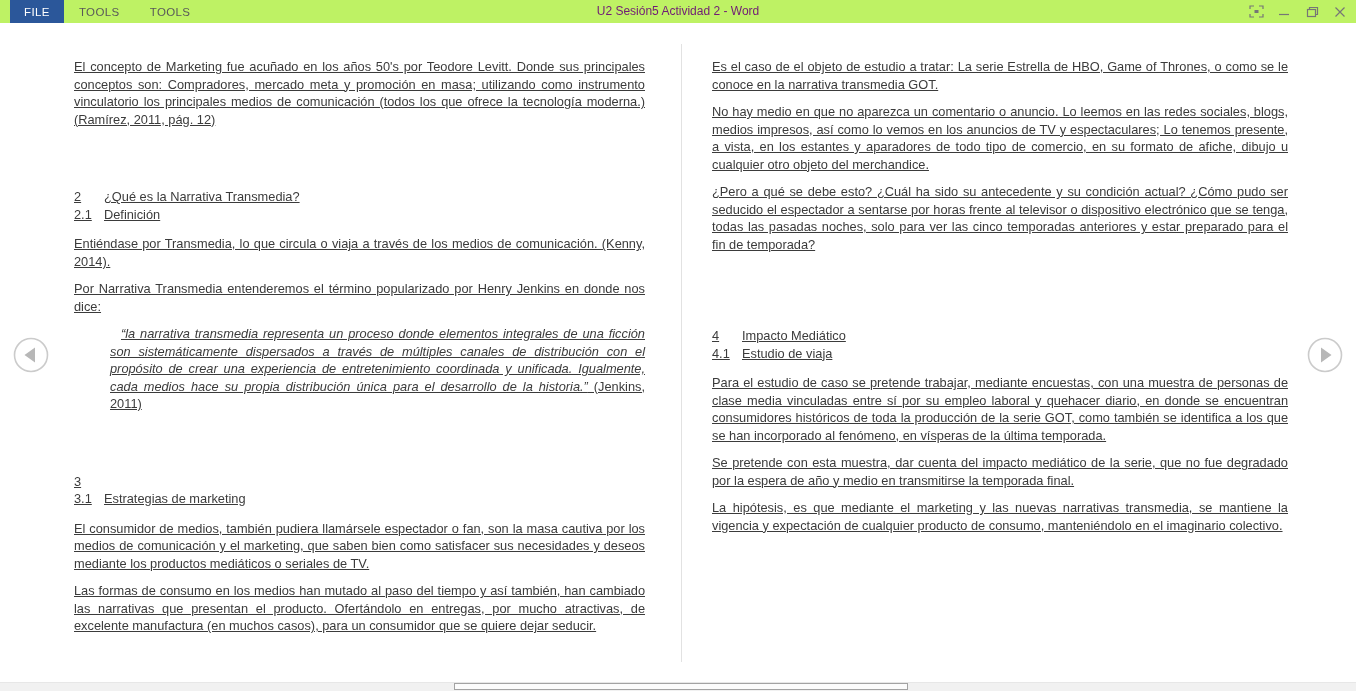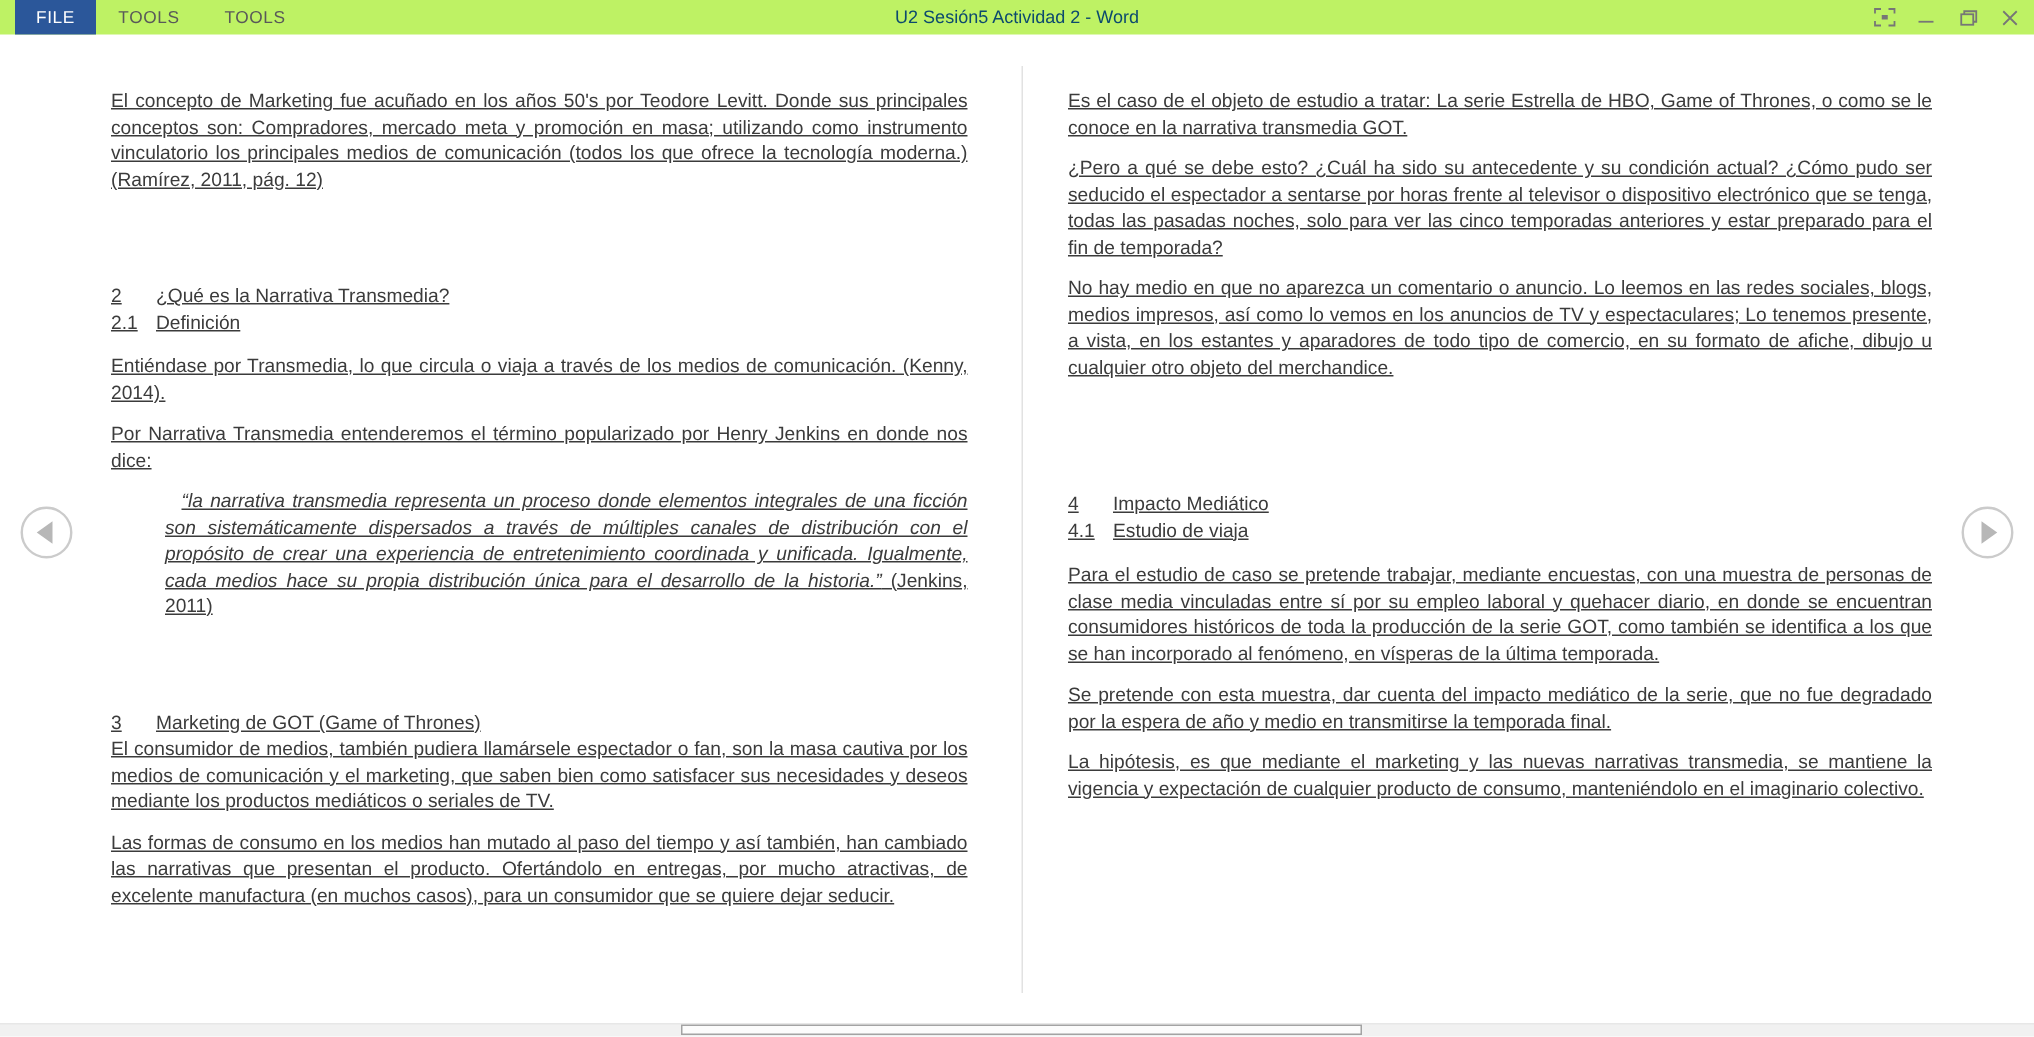--- a/index.html
+++ b/index.html
@@ -2,21 +2,21 @@
 <html lang="es"><head>
 <meta charset="utf-8">
 <style>
   html,body{margin:0;padding:0;background:#ffffff;width:1356px;height:691px;overflow:hidden;
     font-family:"Liberation Sans",sans-serif;-webkit-font-smoothing:antialiased;}
   
   .titlebar{position:absolute;top:0;left:0;width:1356px;height:23px;background:#bef264;display:flex;align-items:stretch;}
   .tab{font-size:11.5px;letter-spacing:.4px;color:#595959;display:flex;align-items:center;padding:0 15px;cursor:default;}
   .tab-file{background:#2b579a;color:#fff;margin-left:10px;padding:0 14px;}
   .win-title{position:absolute;left:0;right:0;top:0;height:23px;line-height:23px;text-align:center;
-    font-size:12px;color:#0c4a6e;pointer-events:none;}
+    font-size:12px;color:#701a75;pointer-events:none;}
   .controls{position:absolute;right:2px;top:0;height:23px;display:flex;align-items:center;}
   .ctrl-btn{width:28px;height:23px;display:flex;align-items:center;justify-content:center;}
   .ctrl-btn svg{stroke:#767676;fill:none;stroke-width:1.2;}
   
   .page-divider{position:absolute;left:681px;top:44px;height:618px;width:1px;background:#e2e2e2;}
   .page{position:absolute;top:58px;font-size:12.8px;line-height:17.5px;color:#3b3b3b;text-align:justify;text-decoration:underline;}
   .page-left{left:74px;width:571px;}
   .page-right{left:712px;width:576px;}
   .para{margin:0 0 10px 0;}
   .hline{display:flex;margin:0;text-align:left;}
@@ -79,30 +79,33 @@
   </div>
   <div class="hline h2line">
     <span class="hnum">2.1</span>
       <span>Definición</span>
   </div>
   <p class="para">Entiéndase por Transmedia, lo que circula o viaja a través de los medios de comunicación. (Kenny, 2014).</p>
   <p class="para">Por Narrativa Transmedia entenderemos el término popularizado por Henry Jenkins en donde nos dice:</p>
   <p class="quote"><span class="qtext">“la narrativa transmedia representa un proceso donde elementos integrales de una ficción son sistemáticamente dispersados a través de múltiples canales de distribución con el propósito de crear una experiencia de entretenimiento coordinada y unificada. Igualmente, cada medios hace su propia distribución única para el desarrollo de la historia.”</span><span class="qcite"> (Jenkins, 2011)</span></p>
   <div class="hline sect">
     <span class="hnum">3</span>
-      <span>Marketing de GOT (Game of Thrones)</span>
+  </div>
+  <div class="hline h2line">
+    <span class="hnum">3.1</span>
+      <span>Estrategias de marketing</span>
   </div>
   <p class="para">El consumidor de medios, también pudiera llamársele espectador o fan, son la masa cautiva por los medios de comunicación y el marketing, que saben bien como satisfacer sus necesida­des y deseos mediante los productos mediáticos o seriales de TV.</p>
   <p class="para">Las formas de consumo en los medios han mutado al paso del tiempo y así también, han cam­biado las narrativas que presentan el producto. Ofertándolo en entregas, por mucho atractivas, de excelente manufactura (en muchos casos), para un consumidor que se quiere dejar seducir.</p>
 </div>
 
 <div class="page page-right">
   <p class="para">Es el caso de el objeto de estudio a tratar: La serie Estrella de HBO, Game of Thrones, o como se le conoce en la narrativa transmedia GOT.</p>
+  <p class="para">No hay medio en que no aparezca un comentario o anuncio. Lo leemos en las redes sociales, blogs, medios impresos, así como lo vemos en los anuncios de TV y espectaculares; Lo tene­mos presente, a vista, en los estantes y aparadores de todo tipo de comercio, en su formato de afiche, dibujo u cualquier otro objeto del merchandice.</p>
   <p class="para">¿Pero a qué se debe esto? ¿Cuál ha sido su antecedente y su condición actual? ¿Cómo pudo ser seducido el espectador a sentarse por horas frente al televisor o dispositivo electrónico que se tenga, todas las pasadas noches, solo para ver las cinco temporadas anteriores y estar preparado para el fin de temporada?</p>
-  <p class="para">No hay medio en que no aparezca un comentario o anuncio. Lo leemos en las redes sociales, blogs, medios impresos, así como lo vemos en los anuncios de TV y espectaculares; Lo tene­mos presente, a vista, en los estantes y aparadores de todo tipo de comercio, en su formato de afiche, dibujo u cualquier otro objeto del merchandice.</p>
   <div class="hline sect-lg">
     <span class="hnum">4</span>
       <span>Impacto Mediático</span>
   </div>
   <div class="hline h2line">
     <span class="hnum">4.1</span>
       <span>Estudio de viaja</span>
   </div>
   <p class="para">Para el estudio de caso se pretende trabajar, mediante encuestas, con una muestra de personas de clase media vinculadas entre sí por su empleo laboral y quehacer diario, en donde se encuen­tran consumidores históricos de toda la producción de la serie GOT, como también se identifica a los que se han incorporado al fenómeno, en vísperas de la última temporada.</p>
   <p class="para">Se pretende con esta muestra, dar cuenta del impacto mediático de la serie, que no fue degra­dado por la espera de año y medio en transmitirse la temporada final.</p>

